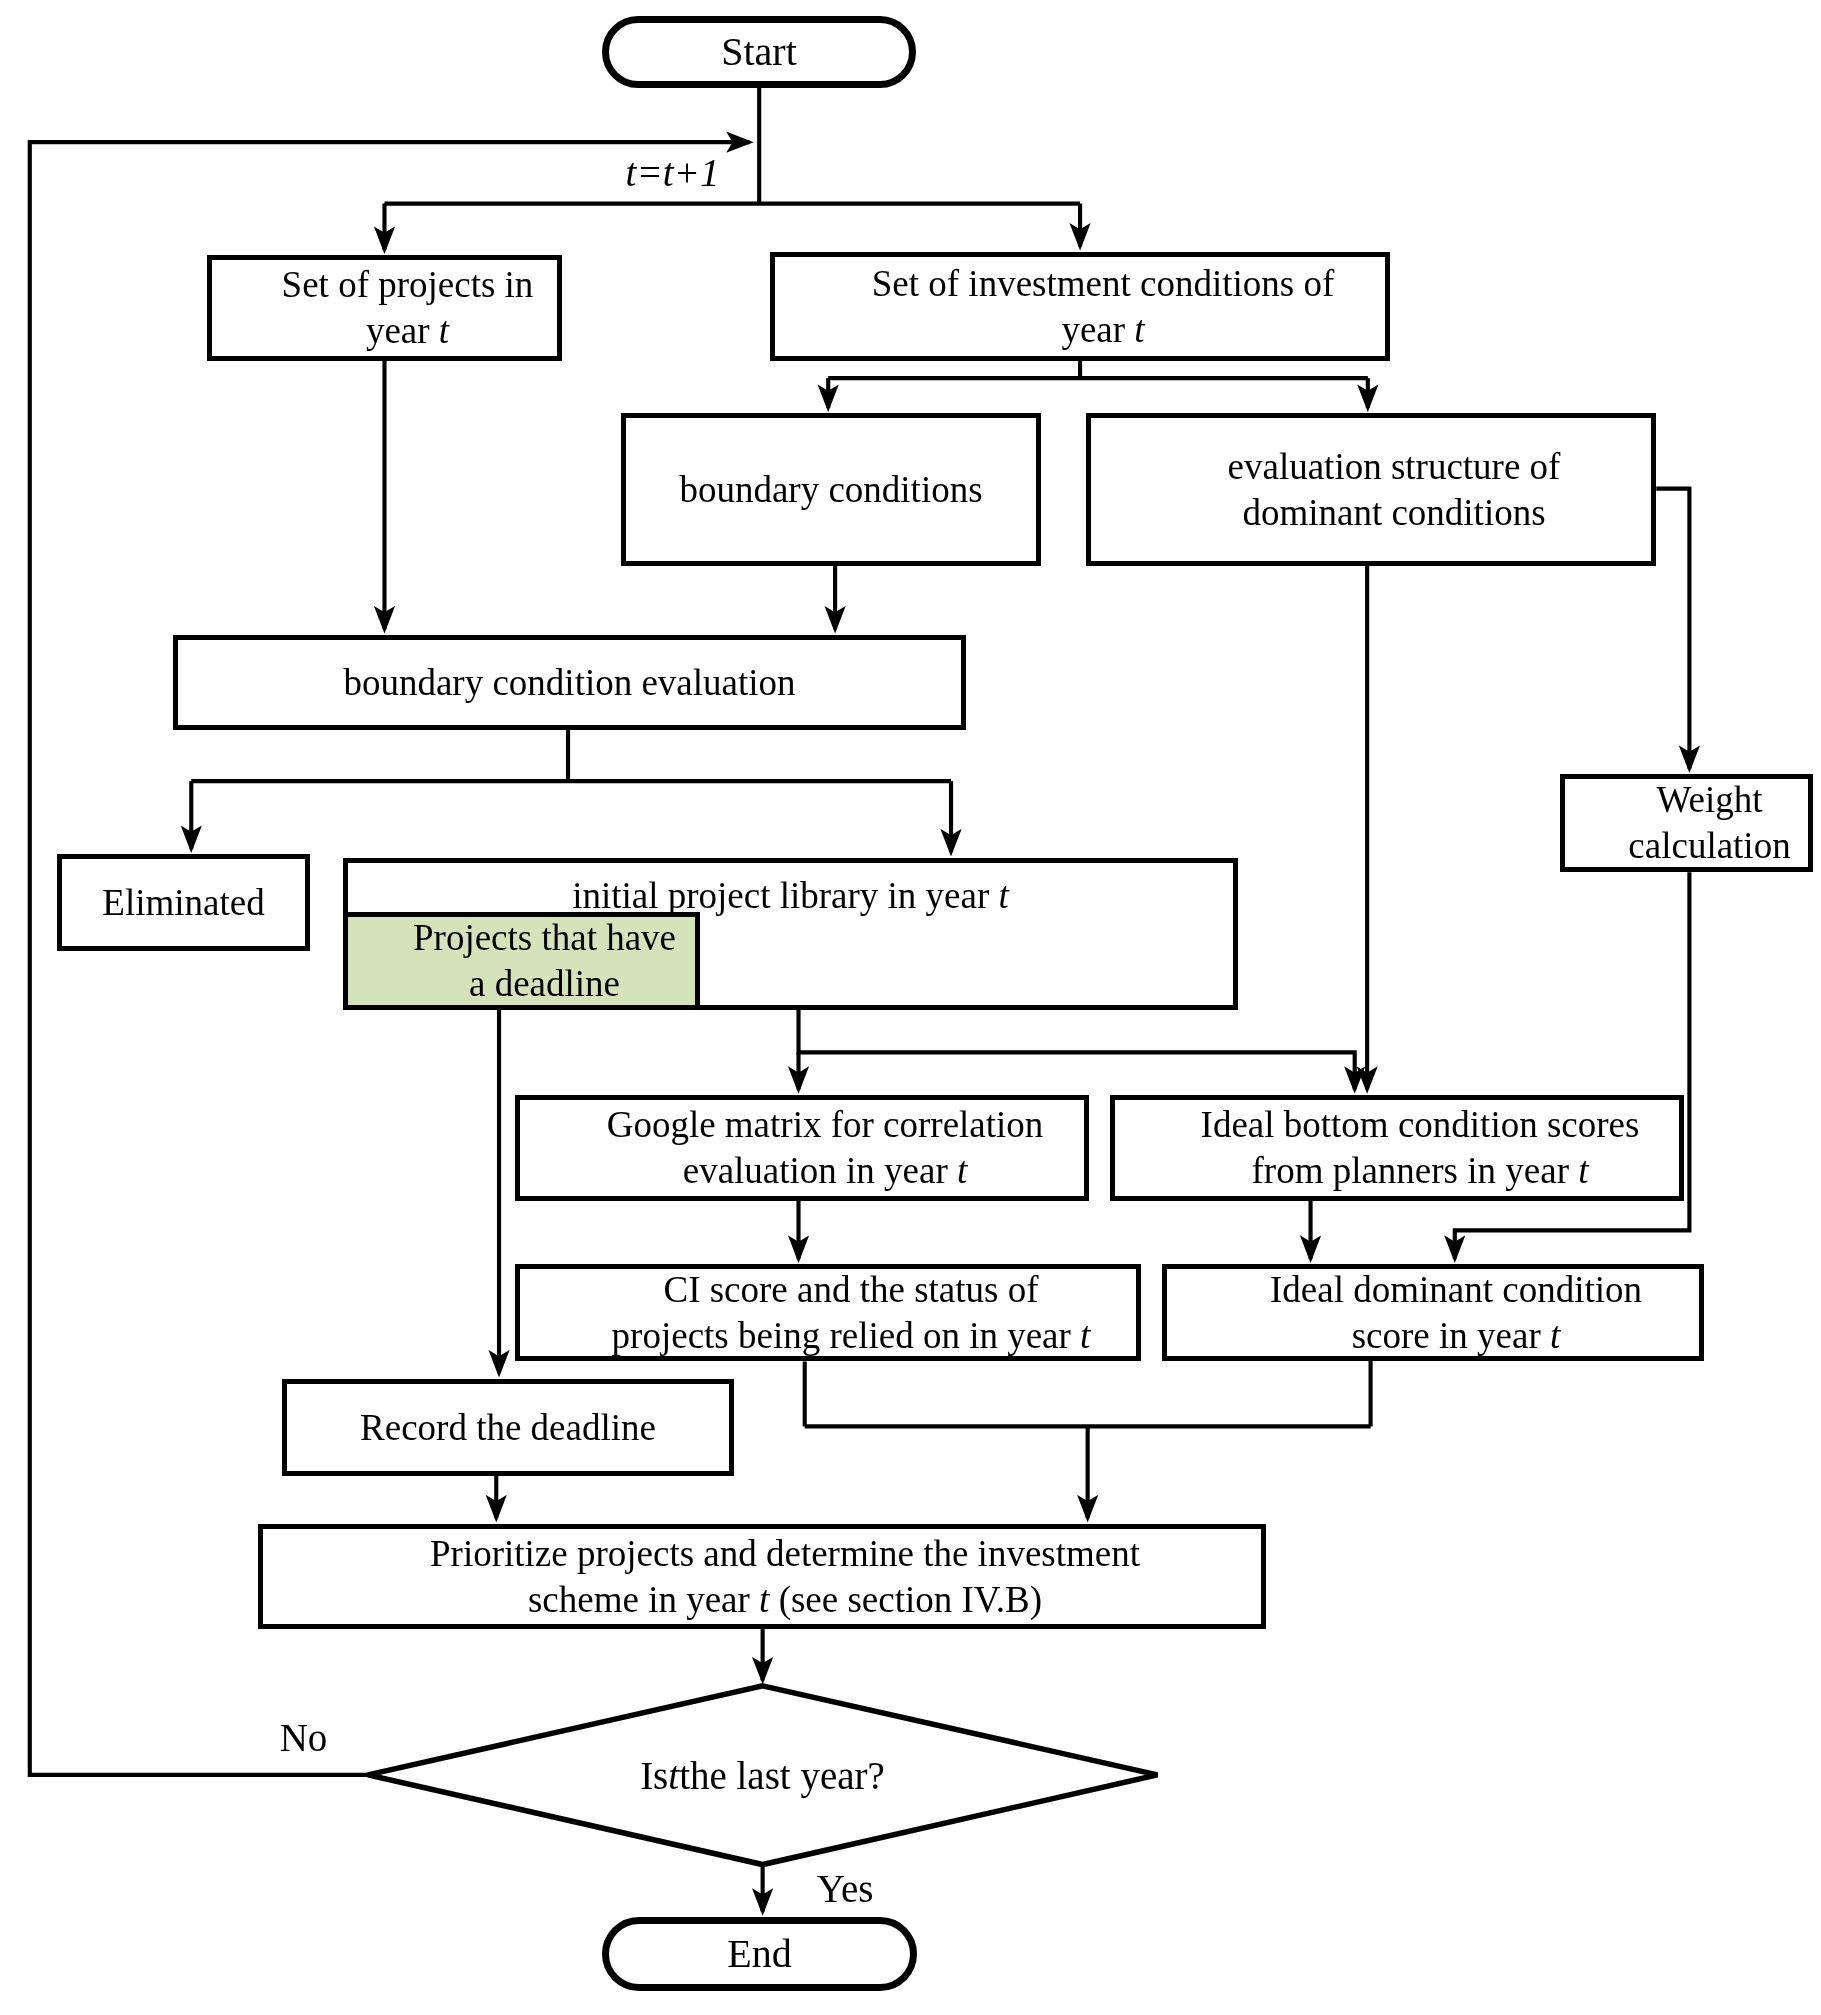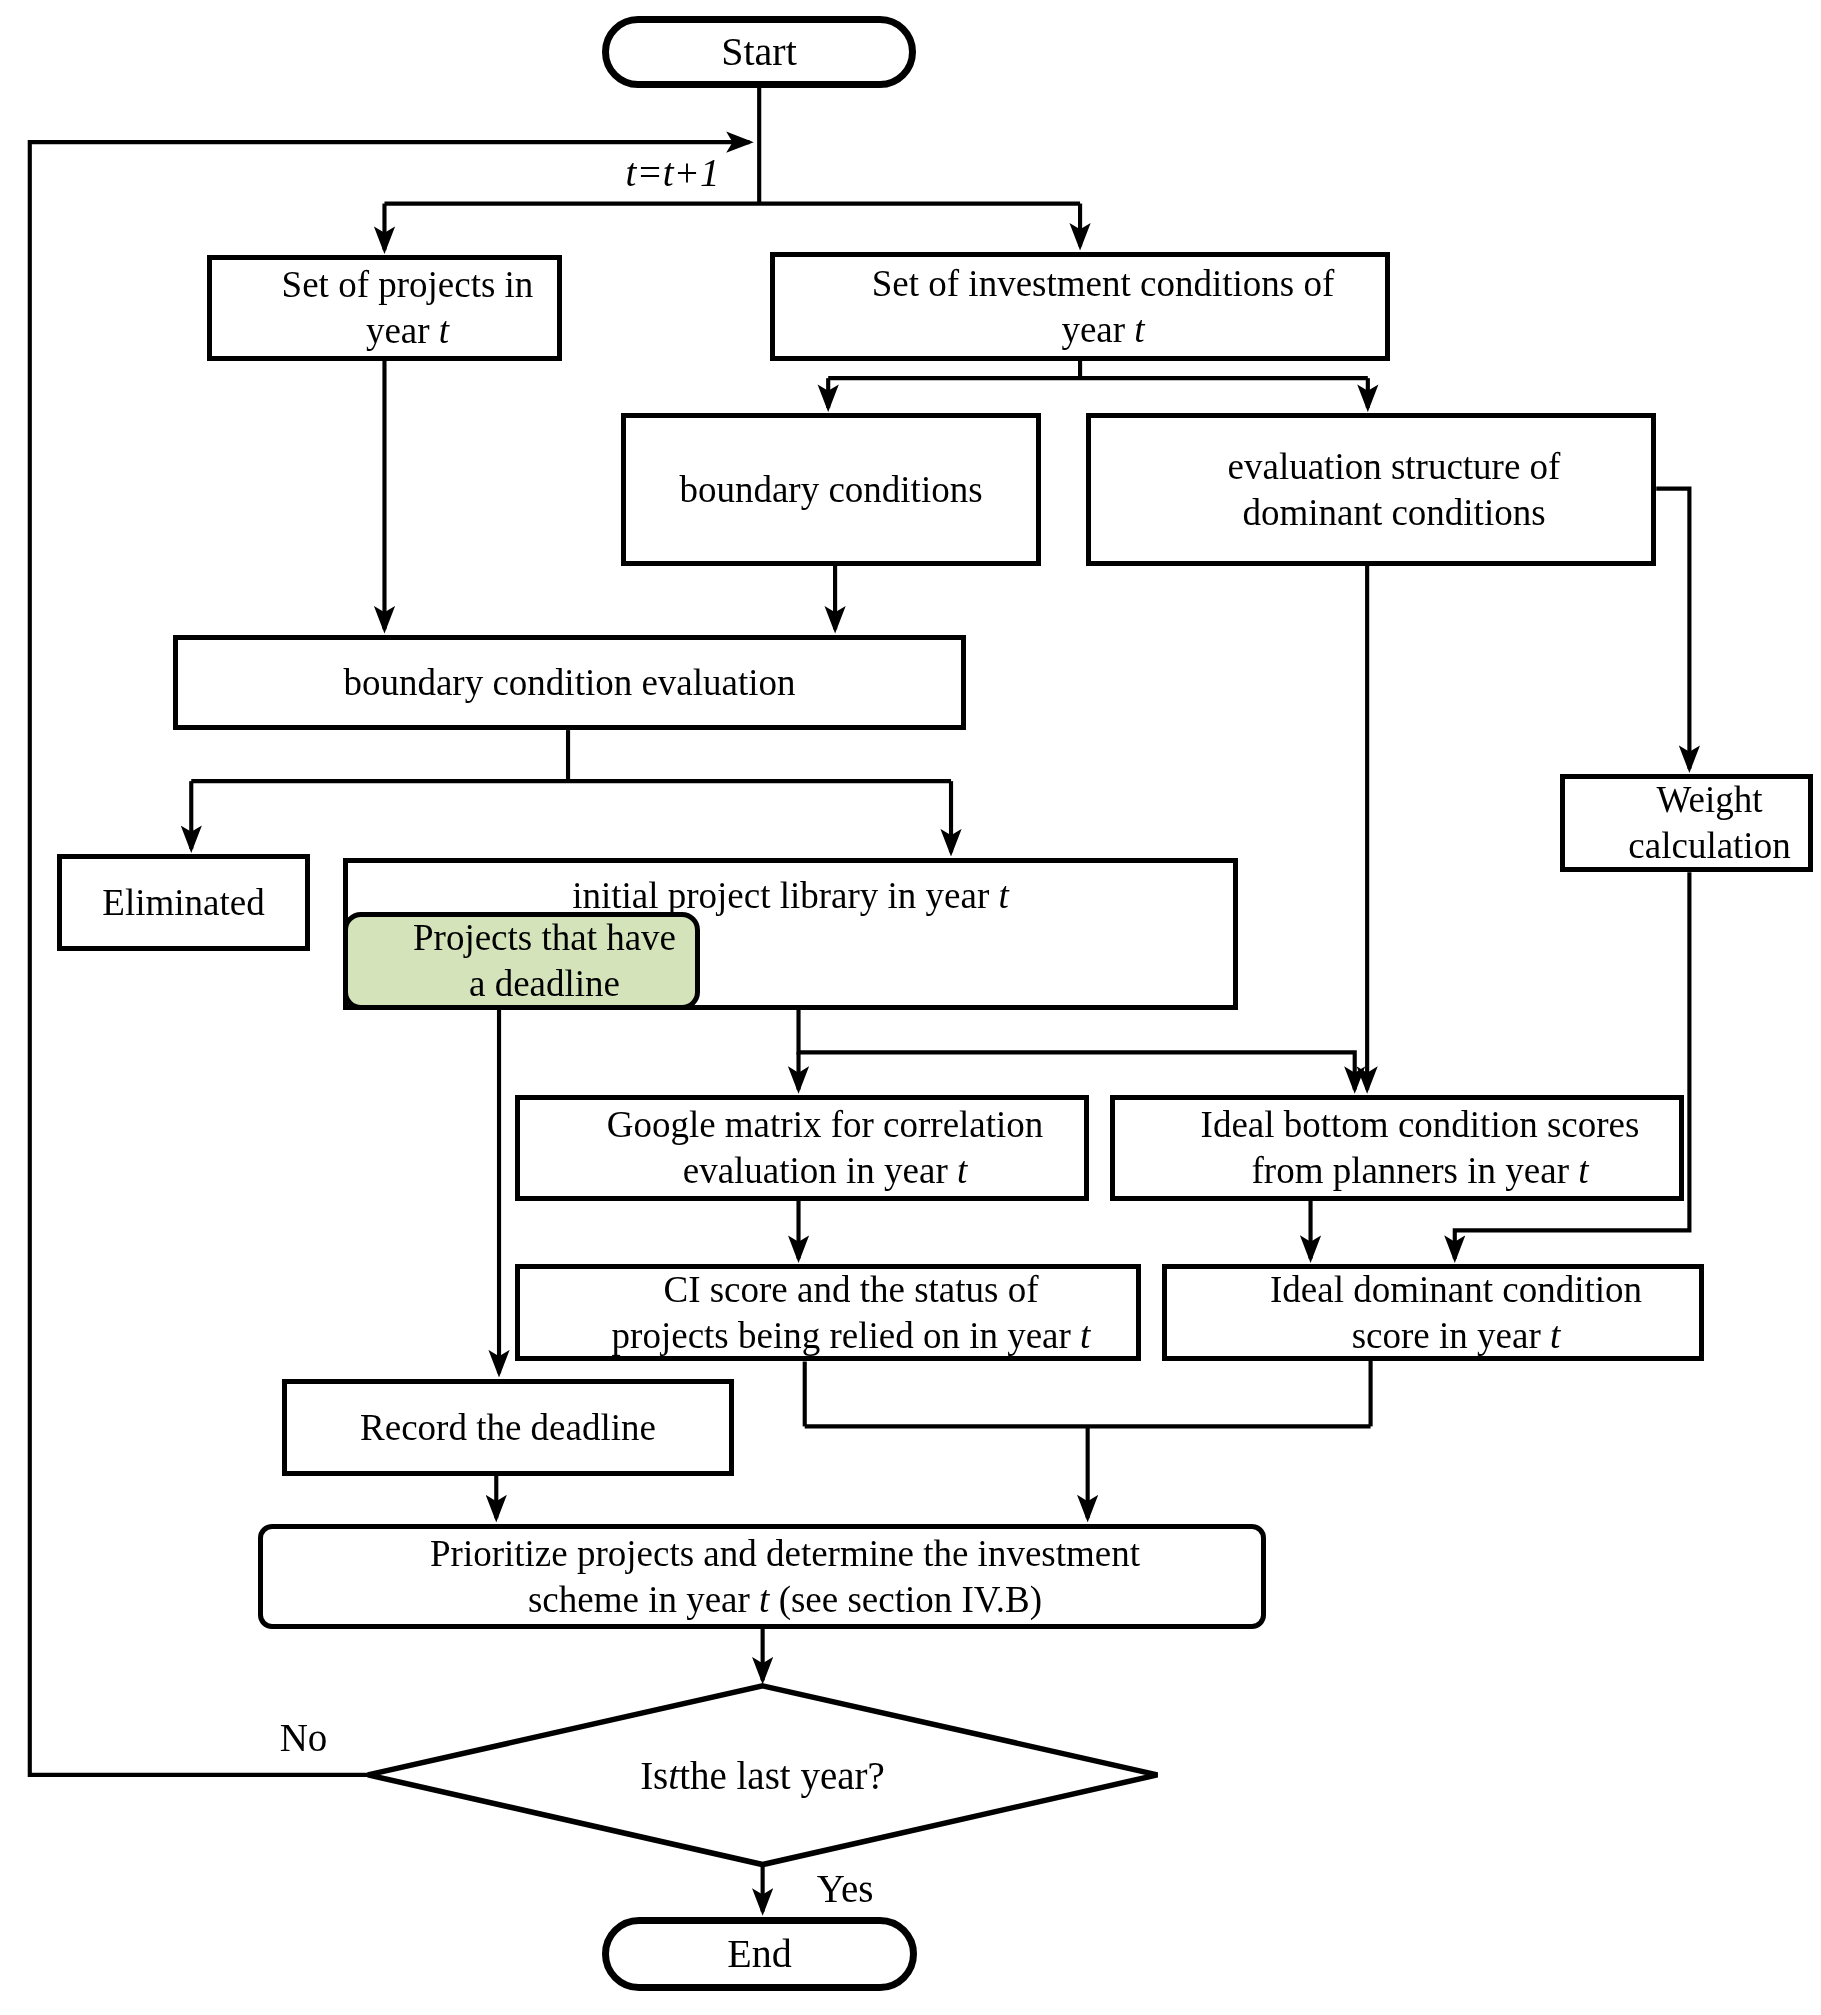--- a/index.html
+++ b/index.html
@@ -136,21 +136,21 @@
   <div class="node" style="left:57px; top:854px; width:253px; height:97px;">
     <div class="txt"><span>Eliminated</span></div>
   </div>
 
   <div class="node top-text" style="left:343px; top:858px; width:895px; height:152px;">
     <div class="txt">
       <span>initial project library in year </span><span class="italic">t</span><span></span>
     </div>
   </div>
 
-  <div class="node green" style="left:343px; top:912px; width:357px; height:98px;border-radius:18px;">
+  <div class="node green" style="left:343px; top:912px; width:357px; height:98px;">
     <div class="txt">
       <span class="ln">Projects that have</span>
       <span class="ln">a deadline</span>
     </div>
   </div>
 
   <div class="node" style="left:515px; top:1095px; width:574px; height:106px;">
     <div class="txt">
       <span class="ln">Google matrix for correlation</span>
       <span class="ln"><span>evaluation in year </span><span class="italic">t</span><span></span></span>
@@ -175,21 +175,21 @@
     <div class="txt">
       <span class="ln">Ideal dominant condition</span>
       <span class="ln"><span>score  in year </span><span class="italic">t</span><span></span></span>
     </div>
   </div>
 
   <div class="node" style="left:282px; top:1379px; width:452px; height:97px;">
     <div class="txt"><span>Record the deadline</span></div>
   </div>
 
-  <div class="node" style="left:258px; top:1524px; width:1008px; height:105px;border-radius:14px;">
+  <div class="node" style="left:258px; top:1524px; width:1008px; height:105px;">
     <div class="txt">
       <span class="ln">Prioritize projects and determine the investment</span>
       <span class="ln"><span>scheme in year </span><span class="italic">t</span><span> (see section IV.B)</span></span>
     </div>
   </div>
 
   <div class="flabel" style="left:521px; top:1750px; width:483px; height:50px;">
     <span>Is </span>
       <span class="italic">t</span>
       <span> the last year?</span>

